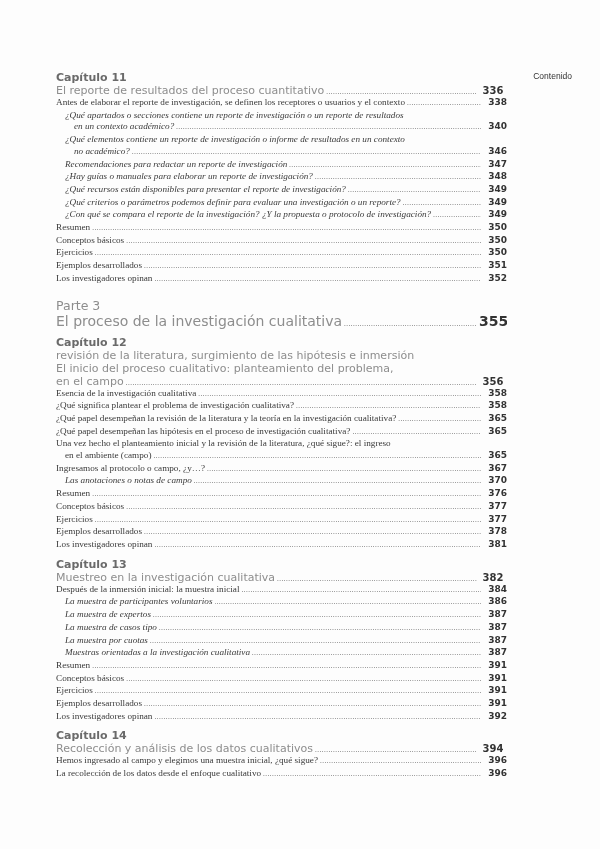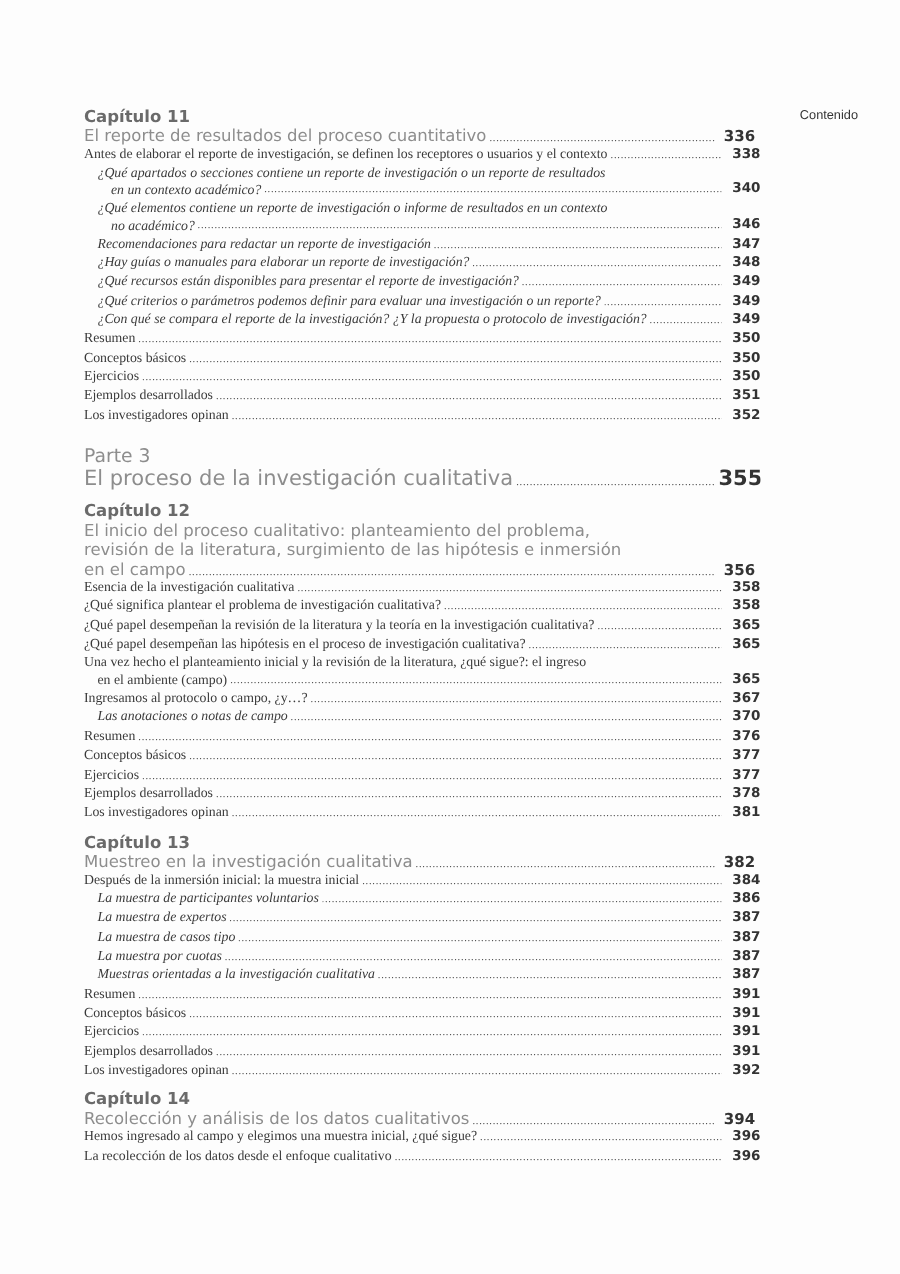--- a/index.html
+++ b/index.html
@@ -28,21 +28,21 @@
     content: "..................................................................................................................................................................................................................................................";
     letter-spacing: 0.5px;
   }
   .row .p { flex: 0 0 auto; font-family: "DejaVu Sans", sans-serif; font-weight: bold; color: #333; }
   .entry { font-family: "Liberation Serif", serif; font-size: 9.2px; color: #3a3a3a; line-height: 11.7px; }
   .entry .p { font-size: 9px; width: 24px; text-align: right; }
   .entry .lead { font-size: 7px; color: #555; }
   .sub { padding-left: 9px; font-style: italic; }
   .wrap1 { font-family: "Liberation Serif", serif; font-size: 9.2px; color: #3a3a3a; line-height: 11.7px; }
   .wrap1.sub { padding-left: 9px; }
-  .cont { padding-left: 18px; align-items: center; }
+  .cont { padding-left: 18px; }
   .entry.cont.plain { padding-left: 9px; }
   .title-row .t { font-family: "DejaVu Sans", sans-serif; font-size: 11px; color: #8d8d8d; line-height: 13px; }
   .title-row .lead { font-size: 7px; color: #555; }
   .title-row .p { font-size: 10px; width: 28px; text-align: center; }
   .part-row .t { font-family: "DejaVu Sans", sans-serif; font-size: 14px; color: #8d8d8d; line-height: 17px; }
   .part-row .lead { font-size: 7px; color: #555; }
   .part-row .p { font-size: 14px; width: 28px; text-align: right; }
 </style>
 </head>
 <body>
@@ -126,22 +126,22 @@
     </div>
 
   <div class="part-label">Parte 3</div>
   <div class="row part-row">
     <span class="t">El proceso de la investigación cualitativa</span>
       <span class="lead"></span>
       <span class="p">355</span>
   </div>
 
   <div class="chap-label" style="margin-top:6px">Capítulo 12</div>
+  <div class="chap-title">revisión de la literatura, surgimiento de las hipótesis e inmersión</div>
   <div class="chap-title">El inicio del proceso cualitativo: planteamiento del problema,</div>
-  <div class="chap-title">revisión de la literatura, surgimiento de las hipótesis e inmersión</div>
   <div class="row title-row">
     <span class="t">en el campo</span>
       <span class="lead"></span>
       <span class="p">356</span>
   </div>
   <div class="row entry">
       <span class="t">Esencia de la investigación cualitativa</span>
       <span class="lead"></span>
       <span class="p">358</span>
     </div>

